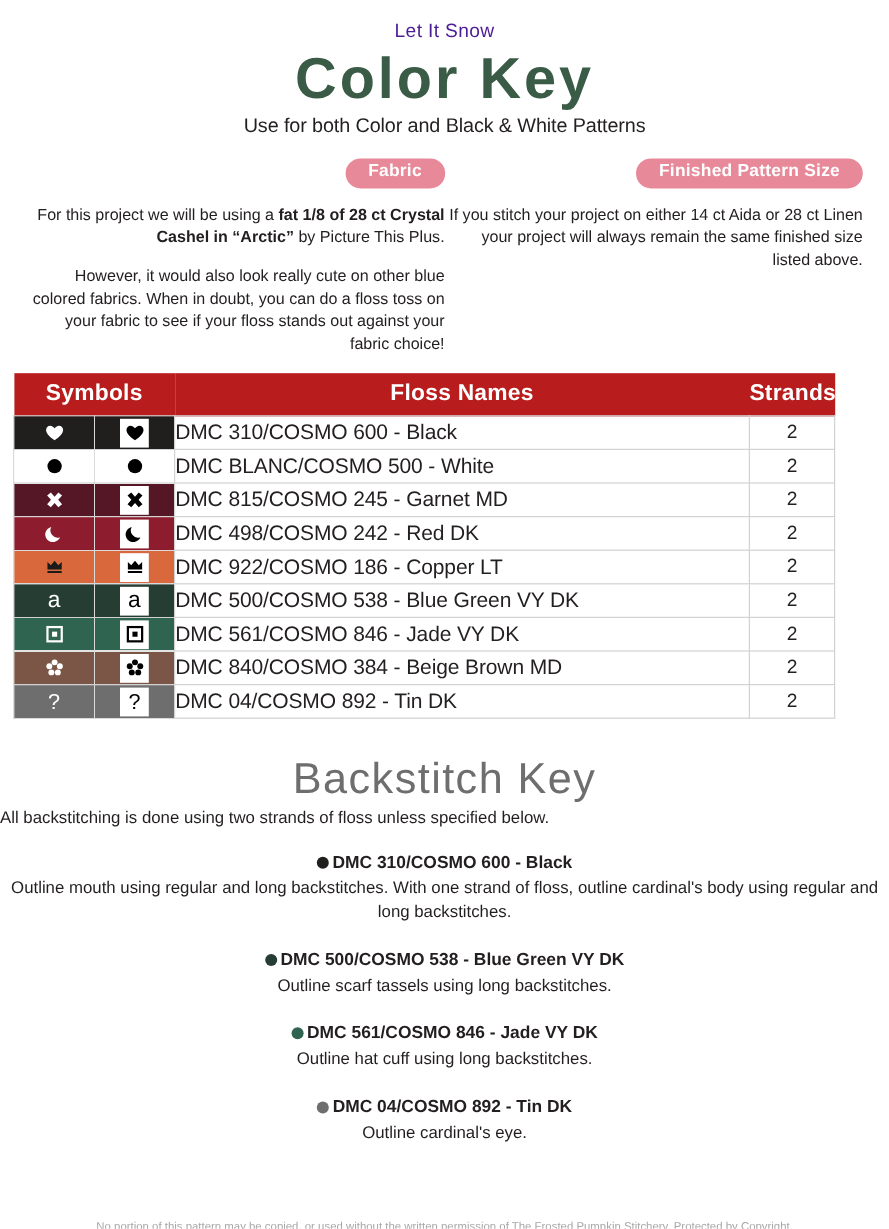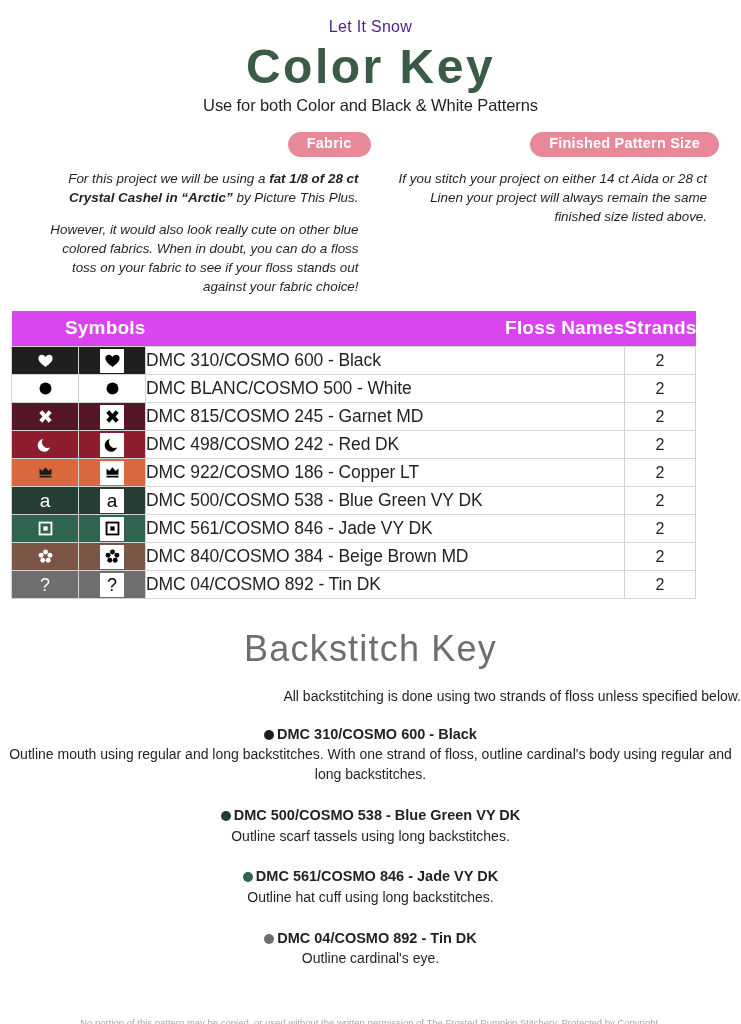--- a/index.html
+++ b/index.html
@@ -68,45 +68,44 @@
     padding: 4px 19px 5px 19px;
     letter-spacing: .2px;
     line-height: 1.1;
   }
   .info-body {
     margin-top: 12px;
     font-size: 13.4px;
     line-height: 1.42;
     color: #231f20;
   }
-  .info-body p { margin: 12px; font-style: italic; }
+  .info-body p { margin: 0; }
   .info-body p + p { margin-top: 13px; }
   .info-body b { font-weight: bold; }
 
   
   .table-wrap {
     position: absolute;
     left: 11px;
     top: 292px;
     width: 685px;
   }
   table.floss {
     width: 100%;
     border-collapse: collapse;
     table-layout: fixed;
   }
   table.floss th {
-    background: #d946ef;
+    background: #b91c1c;
     color: #ffffff;
     font-size: 19px;
     font-weight: bold;
     padding: 6px 0 7px 0;
     border: none;
     letter-spacing: .2px;
-    text-align: right;
   }
   th.h-symbols { width: 134px; text-align: center; }
   th.h-names   { text-align: center; }
   th.h-strands { width: 71px; text-align: center; font-size: 15px; }
 
   table.floss td {
     border: 1px solid #d2d2d2;
     padding: 0;
     height: 28px;
   }
@@ -160,23 +159,23 @@
   
   .bs-title {
     text-align: center;
     font-size: 36px;
     color: #6e6e6e;
     letter-spacing: 1.2px;
     margin-top: 34px;
     line-height: 1;
   }
   .bs-sub {
-    text-align: right;
+    text-align: left;
     font-size: 14px;
-    margin-top: 21px;
+    margin-top: 6px;
     color: #231f20;
   }
   .bs-entry { text-align: center; margin-top: 22px; }
   .bs-head {
     font-size: 14.5px;
     font-weight: bold;
     color: #231f20;
     line-height: 1.2;
   }
   .bs-dot {

